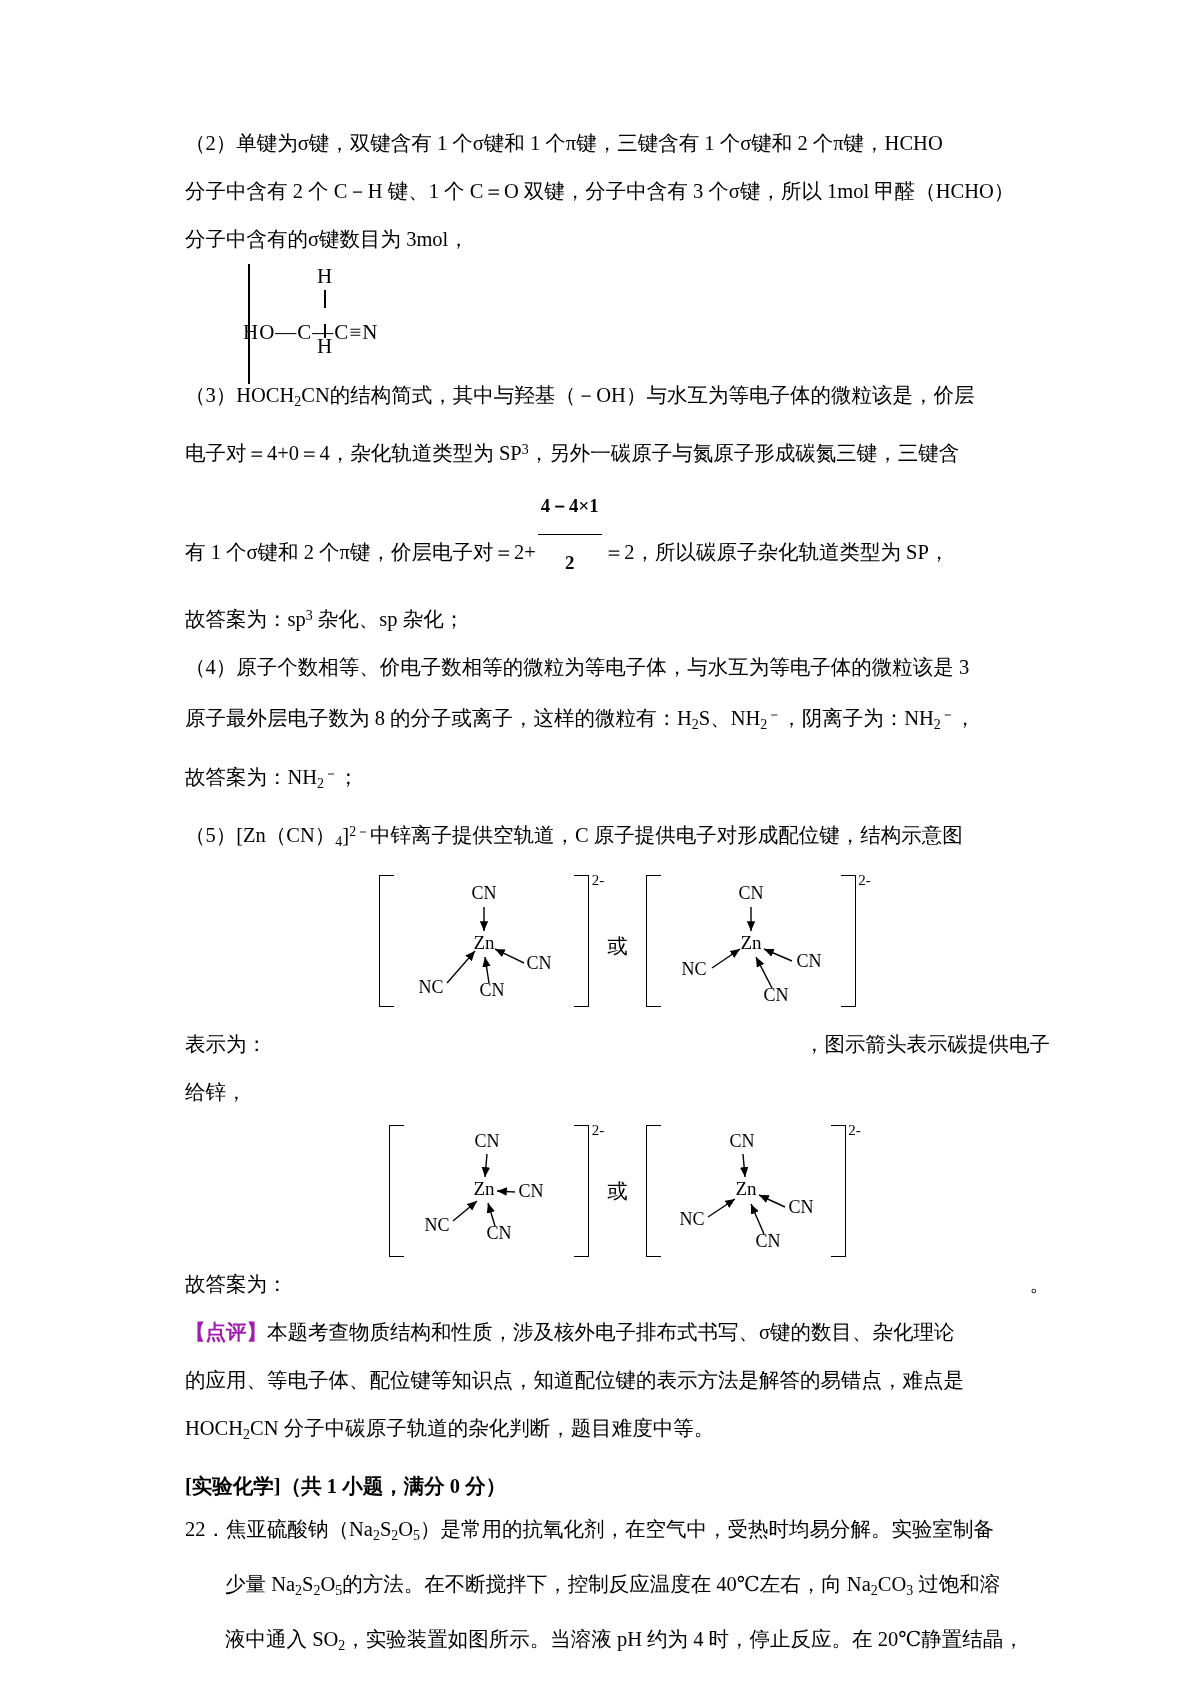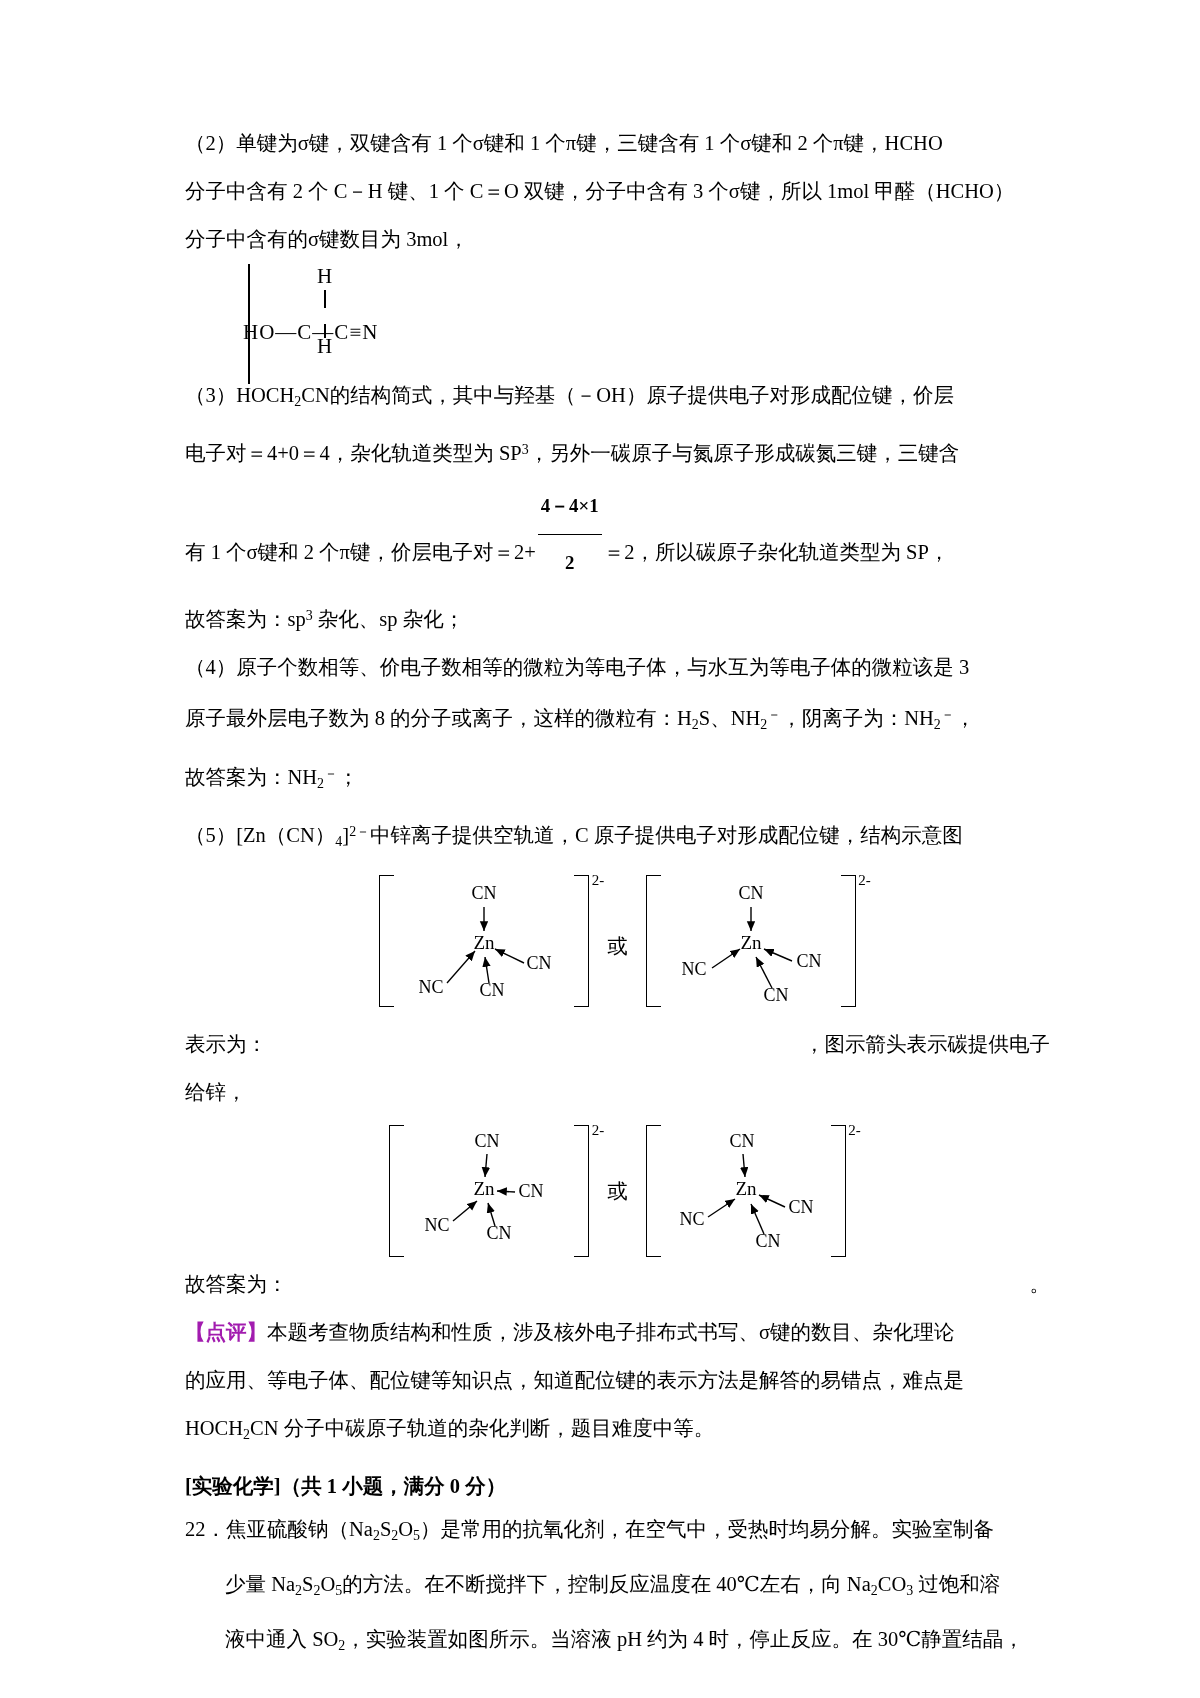--- a/index.html
+++ b/index.html
@@ -149,21 +149,21 @@
     <div class="h-top">H</div>
     <div class="bond-up"></div>
     <div class="mid">
       <span>HO</span><span>—</span><span>C</span><span>—</span><span>C</span><span>≡</span><span>N</span>
     </div>
     <div class="bond-dn"></div>
     <div class="h-bot">H</div>
   </div>
 
   <p class="para">
-    <span>（3）</span><span style="font-weight:400"><span>HOCH</span><sub>2</sub><span>CN的结构简式</span></span><span>，其中与羟基（－OH）原子提供电子对形成配位键，价层</span>
+    <span>（3）</span><span style="font-weight:400"><span>HOCH</span><sub>2</sub><span>CN的结构简式</span></span><span>，其中与羟基（－OH）与水互为等电子体的微粒该是，价层</span>
   </p>
   <p class="para">
     <span>电子对＝4+0＝4，杂化轨道类型为 SP</span><sup>3</sup><span>，另外一碳原子与氮原子形成碳氮三键，三键含</span>
   </p>
   <p class="para" style="line-height:56px">
     <span>有 1 个σ键和 2 个π键，价层电子对＝2+</span><span class="frac"><span class="num">4－4×1</span><span class="den">2</span></span><span>＝2，所以碳原子杂化轨道类型为 SP，</span>
   </p>
   <p class="para">
     <span>故答案为：sp</span><sup>3</sup><span> 杂化、sp 杂化；</span>
   </p>
@@ -302,17 +302,17 @@
   <p class="section-head">[实验化学]（共 1 小题，满分 0 分）</p>
 
   <div class="q-block">
     <p class="para">
       <span>22．</span><span>焦亚硫酸钠（Na</span><sub>2</sub><span>S</span><sub>2</sub><span>O</span><sub>5</sub><span>）是常用的抗氧化剂，在空气中，受热时均易分解。实验室制备</span>
     </p>
     <p class="para" style="margin-left:40px">
       <span>少量 Na</span><sub>2</sub><span>S</span><sub>2</sub><span>O</span><sub>5</sub><span>的方法。在不断搅拌下，控制反应温度在 40℃左右，向 Na</span><sub>2</sub><span>CO</span><sub>3</sub><span> 过饱和溶</span>
     </p>
     <p class="para" style="margin-left:40px">
-      <span>液中通入 SO</span><sub>2</sub><span>，实验装置如图所示。当溶液 pH 约为 4 时，停止反应。在 30℃静置结晶，</span>
+      <span>液中通入 SO</span><sub>2</sub><span>，实验装置如图所示。当溶液 pH 约为 4 时，停止反应。在 20℃静置结晶，</span>
     </p>
   </div>
 
 </div>
 
 </body></html>

